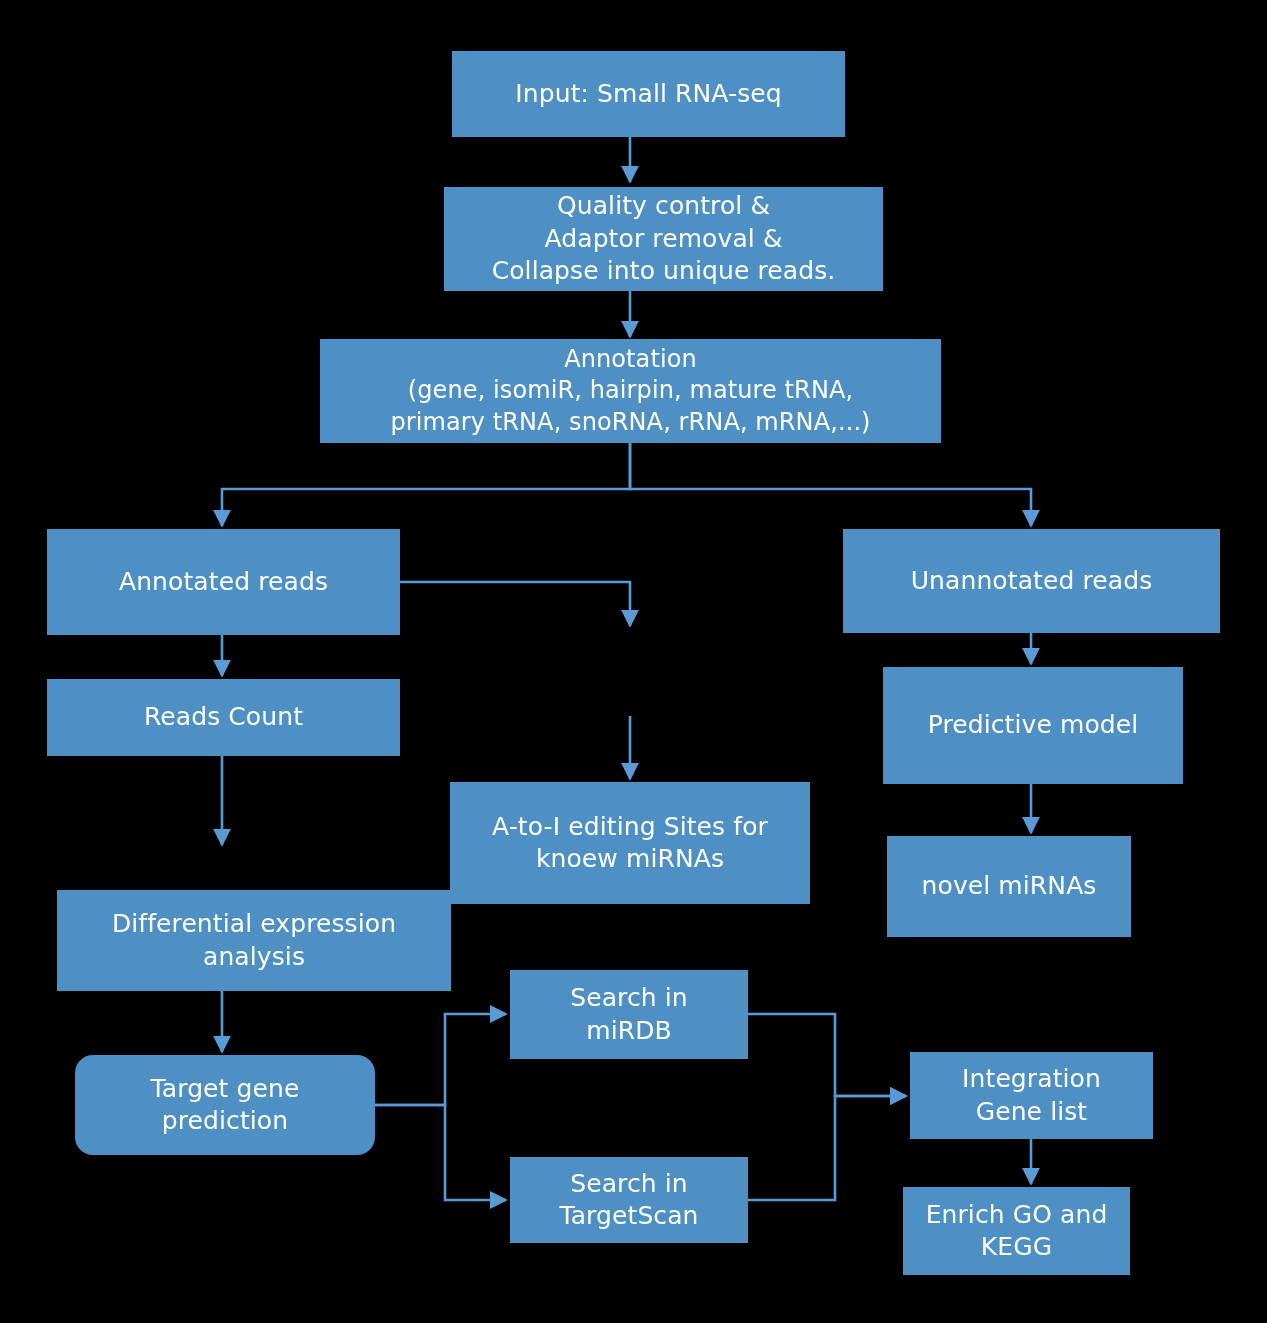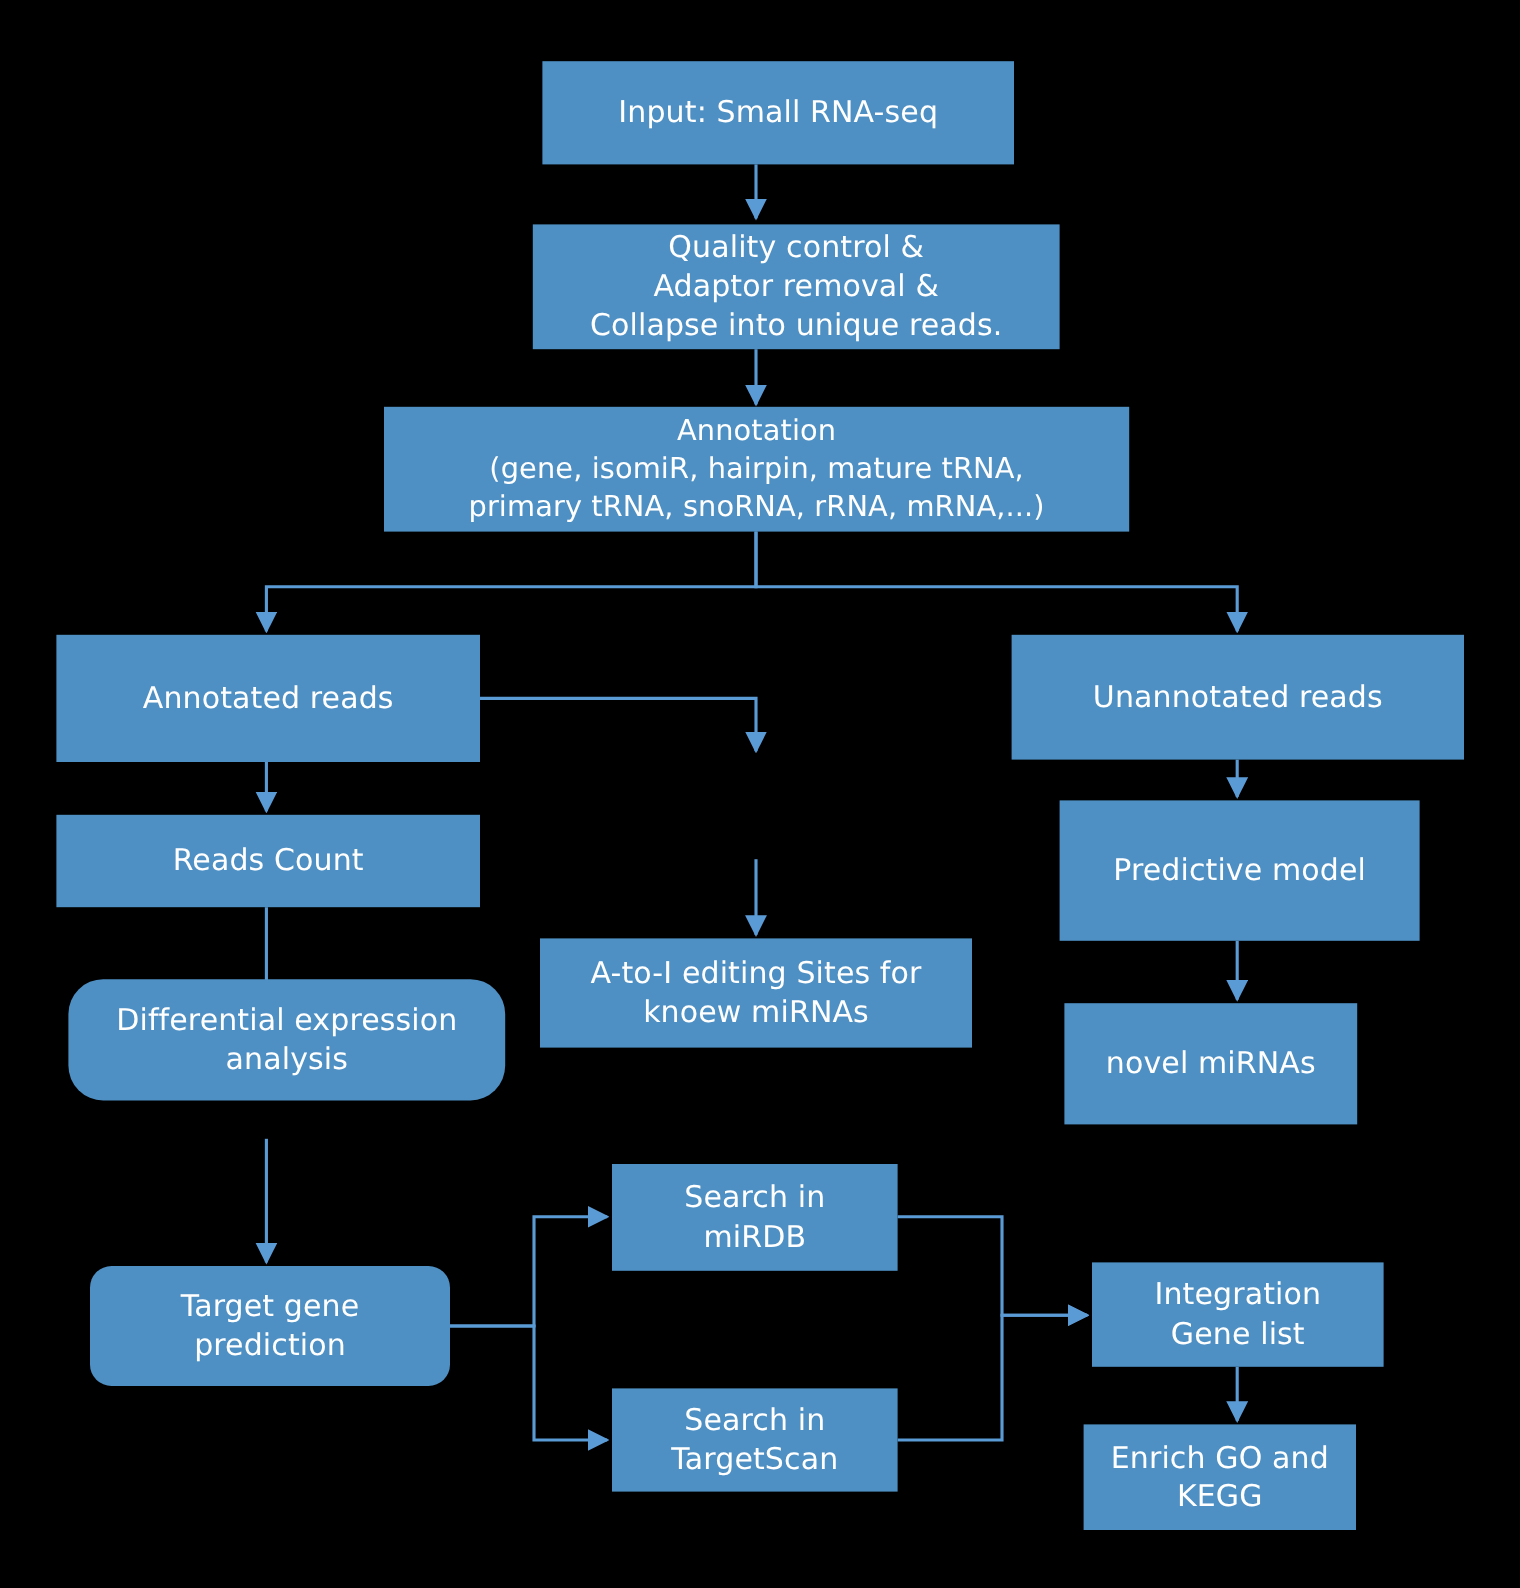--- a/index.html
+++ b/index.html
@@ -95,28 +95,28 @@
 (gene, isomiR, hairpin, mature tRNA,
 primary tRNA, snoRNA, rRNA, mRNA,...)</div>
 
   <div class="node" style="left:47px; top:529px; width:353px; height:106px;">Annotated reads</div>
 
   <div class="node" style="left:843px; top:529px; width:377px; height:104px;">Unannotated reads</div>
 
   <div class="node" style="left:47px; top:679px; width:353px; height:77px;">Reads Count</div>
 
 
-  <div class="node" style="left:450px; top:782px; width:360px; height:91px;">A-to-I editing Sites for
+  <div class="node" style="left:450px; top:782px; width:360px; height:122px;">A-to-I editing Sites for
 knoew miRNAs</div>
 
   <div class="node" style="left:883px; top:667px; width:300px; height:117px;">Predictive model</div>
 
   <div class="node" style="left:887px; top:836px; width:244px; height:101px;">novel miRNAs</div>
 
-  <div class="node" style="left:57px; top:816px; width:364px; height:101px;border-radius:29px;">Differential expression
+  <div class="node" style="left:57px; top:890px; width:394px; height:101px;">Differential expression
 analysis</div>
 
   <div class="node" style="left:75px; top:1055px; width:300px; height:100px;border-radius:18px;">Target gene
 prediction</div>
 
   <div class="node" style="left:510px; top:970px; width:238px; height:89px;">Search in
 miRDB</div>
 
   <div class="node" style="left:510px; top:1157px; width:238px; height:86px;">Search in
 TargetScan</div>

